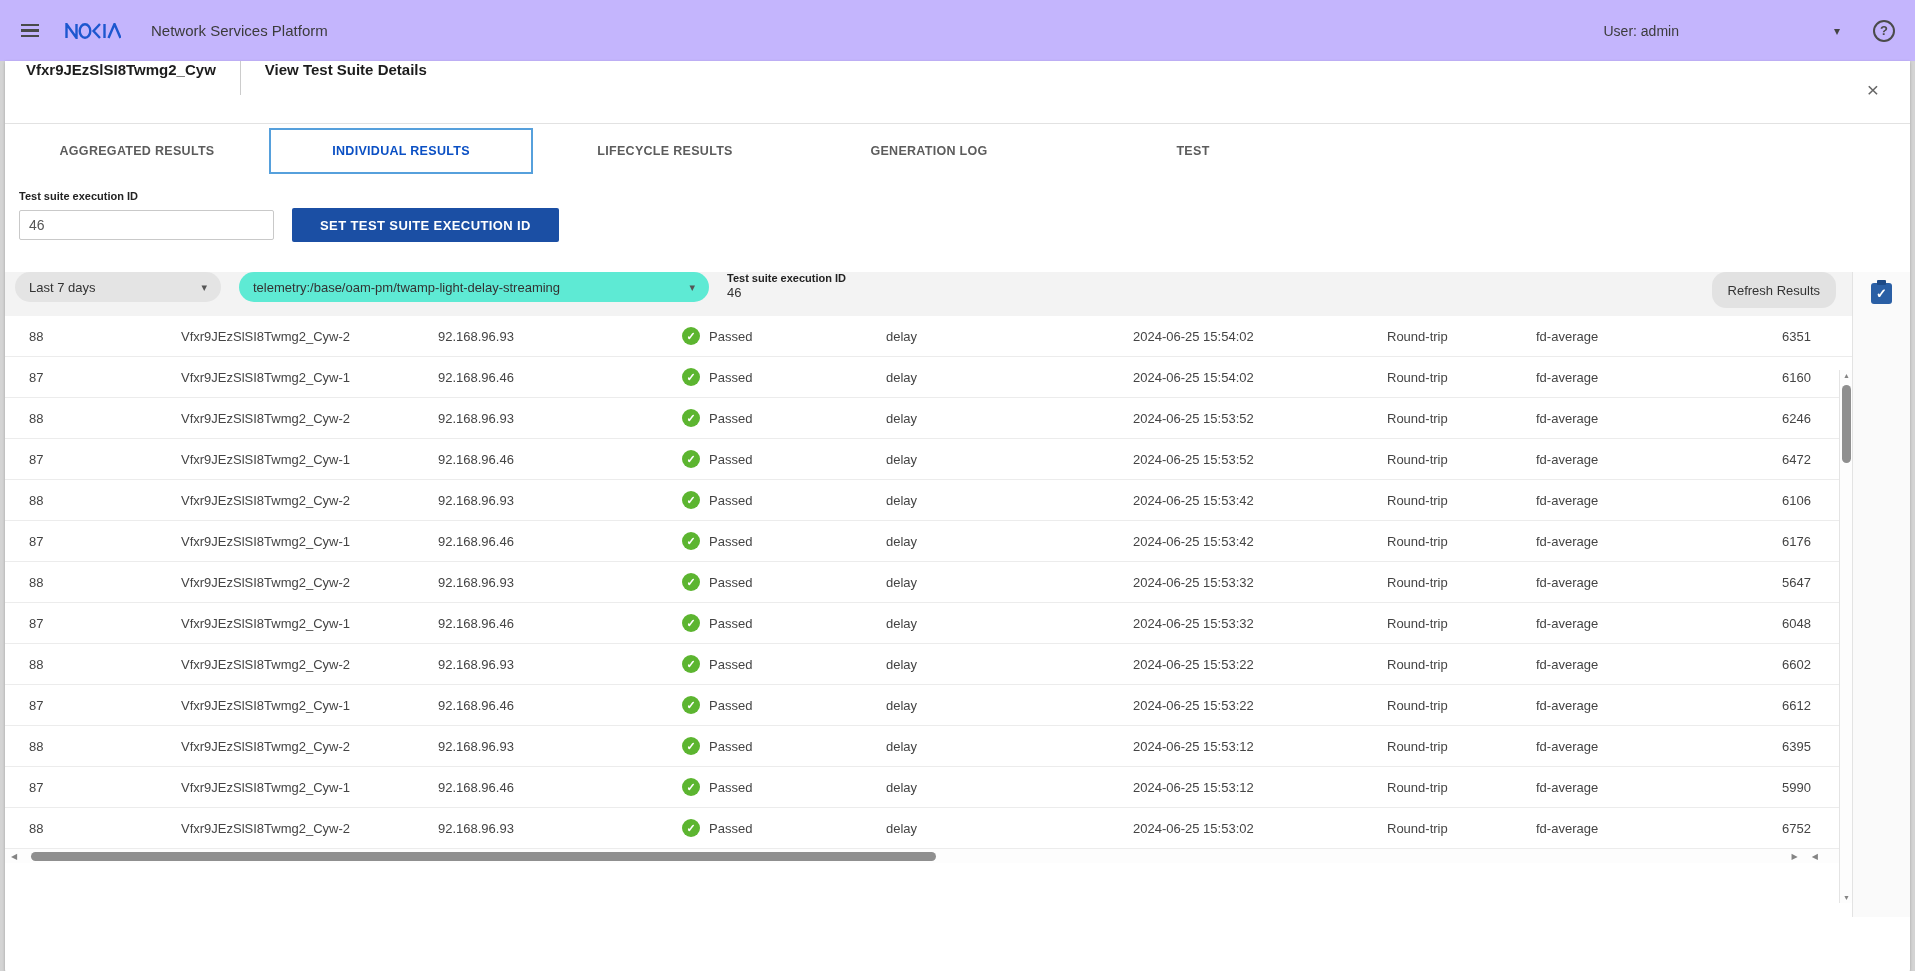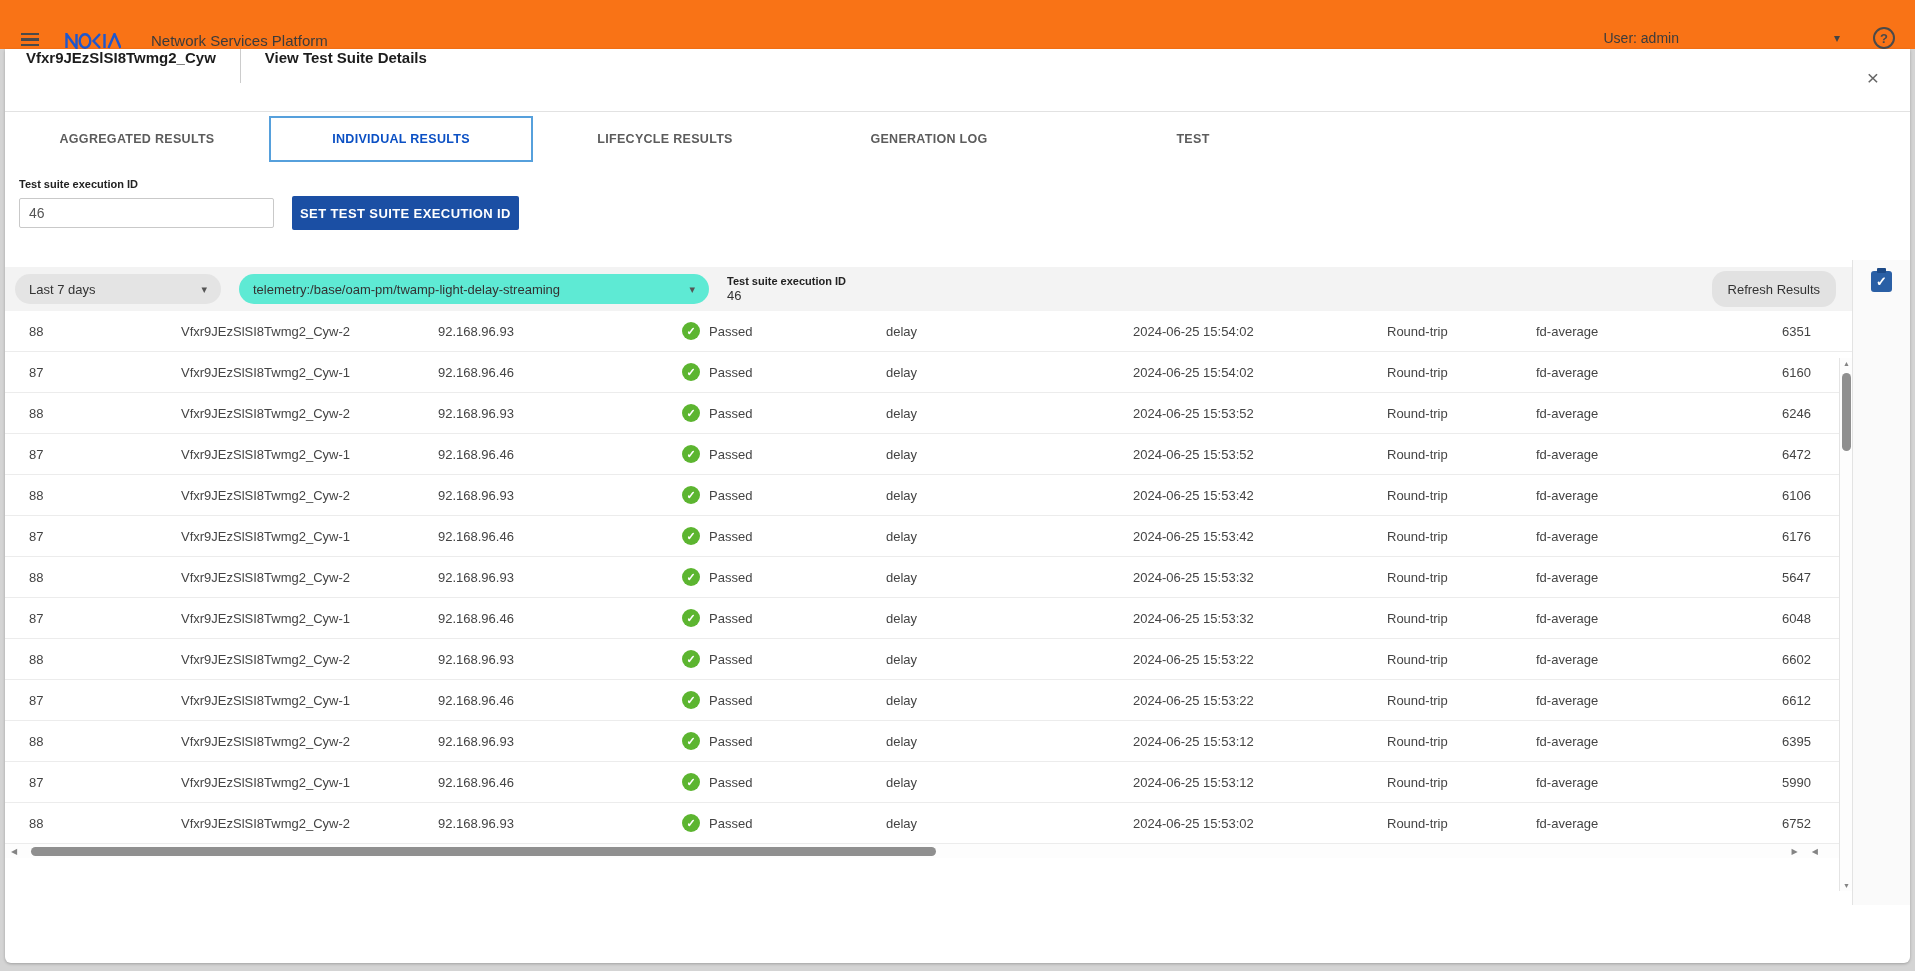--- a/index.html
+++ b/index.html
@@ -1,20 +1,20 @@
 <!DOCTYPE html>
 <html><head>
 <meta charset="utf-8">
 <style>
   * { margin:0; padding:0; box-sizing:border-box; }
   html,body { width:1915px; height:971px; overflow:hidden; background:#d4d4d4;
               font-family:"Liberation Sans", sans-serif; }
 
   
-  .topbar { height:49px; background:#f97316; display:flex; align-items:flex-end; }
+  .topbar { height:61px; background:#c4b5fd; display:flex; align-items:center; }
   .hamburger { width:18px; margin-left:21px; cursor:pointer; }
   .hamburger span { display:block; width:18px; height:2.5px; background:#4a4a4a; margin:3px 0; }
   .nokia-logo { margin-left:26px; }
   .app-title { margin-left:30px; font-size:15px; color:#3b3b3b; }
   .topbar-right { margin-left:auto; display:flex; align-items:center; }
   .user-label { font-size:14px; color:#3c3c3c; cursor:pointer; }
   .tb-caret { font-size:12px; color:#444; margin-left:155px; cursor:pointer; }
   .help-circle { width:22px; height:22px; border:2px solid #4a4a4a; border-radius:50%;
                  color:#4a4a4a; font-size:13px; font-weight:bold; display:flex;
                  align-items:center; justify-content:center; margin:0 20px 0 33px; cursor:pointer; }
@@ -36,27 +36,27 @@
   .tab.active { color:#0b50c4; border:2px solid #56a0dc; background:#fff; }
 
   
   .controls { margin:16px 0 0 14px; }
   .ctl-label { font-size:11px; font-weight:bold; color:#222; margin-bottom:6px; }
   .ctl-row { display:flex; align-items:center; }
   .exec-input { width:255px; height:30px; border:1px solid #c9c9c9; border-radius:2px;
                 font-size:14px; color:#555; padding:0 9px; font-family:inherit; }
   .btn-primary { background:#1b4fa4; color:#fff; border:none; border-radius:2px;
                  font-family:inherit; font-size:13px; font-weight:bold; letter-spacing:.4px;
-                 height:34px; padding:0 8px; cursor:pointer; }
+                 height:34px; padding:0 28px; cursor:pointer; }
   .ctl-row .btn-primary { margin-left:18px; }
 
   
   .widget { margin-top:30px; display:flex; height:645px; }
   .widget-main { width:1847px; position:relative; }
-  .filter-bar { height:44px; background:#f3f3f3; display:flex; align-items:center; padding:0 10px;margin-top:7px; }
+  .filter-bar { height:44px; background:#f3f3f3; display:flex; padding:0 10px; }
   .pill { display:flex; align-items:center; justify-content:space-between; height:30px;
           border-radius:15px; padding:0 14px; font-size:13px; color:#333; cursor:pointer; }
   .pill-range { width:206px; background:#e4e4e4; }
   .pill-telemetry { width:470px; background:#5eead4; margin-left:18px; }
   .pill .caret { font-size:11px; color:#555; margin-left:10px; }
   .fb-exec { margin-left:18px; }
   .fb-exec-label { font-size:11px; font-weight:bold; color:#222; }
   .fb-exec-value { font-size:13px; color:#333; margin-top:1px; }
   .pill-refresh { margin-left:auto; margin-right:6px; background:#e2e2e2; height:36px;
                   border-radius:14px; padding:0 16px; }

